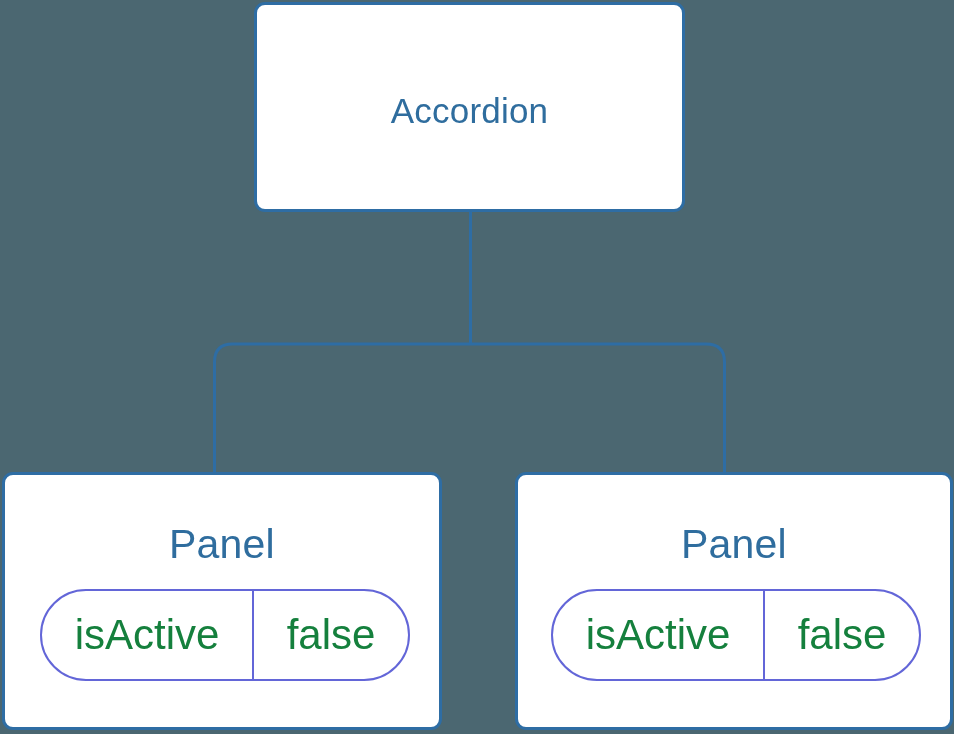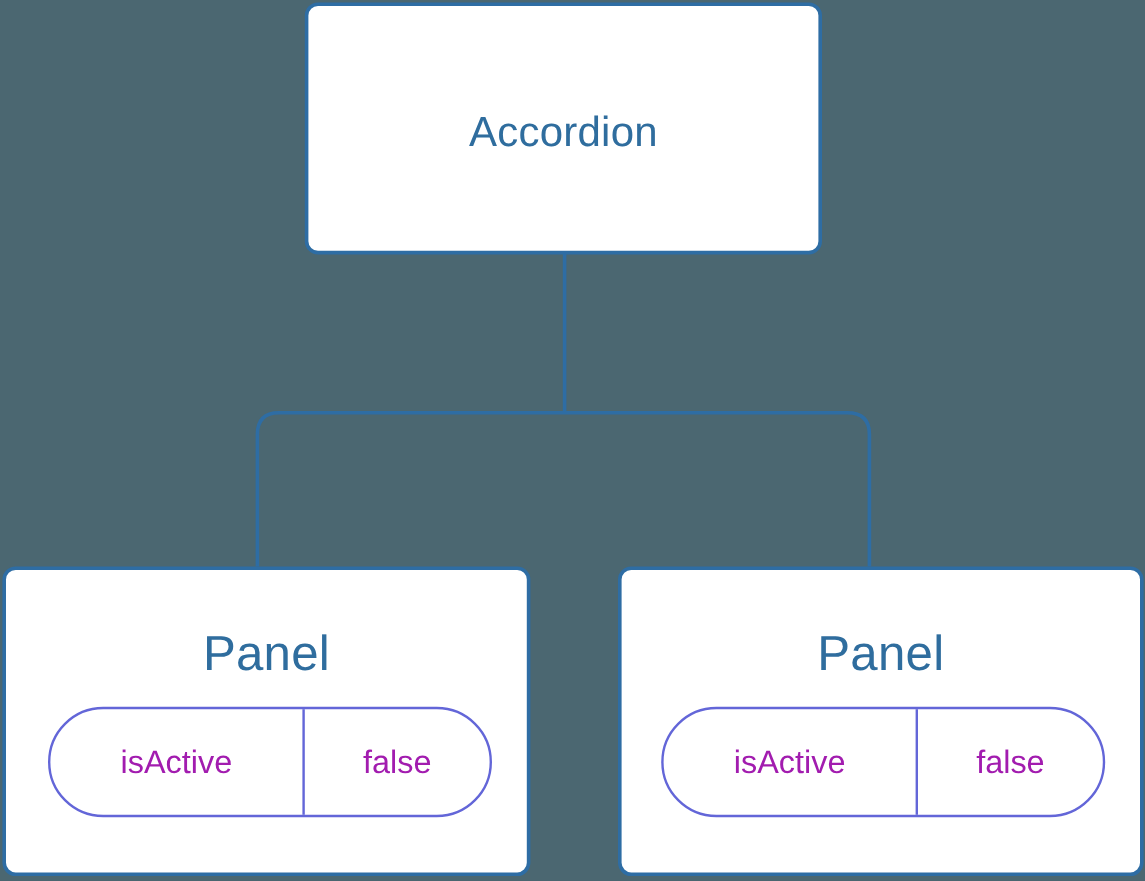--- a/index.html
+++ b/index.html
@@ -93,22 +93,22 @@
   #node-panel-right .prop-pill {
     left: 33px;
     width: 370px;
   }
 
   .prop-key,
   .prop-val {
     display: flex;
     align-items: center;
     justify-content: center;
-    color: #a21caf;
-    font-size: 27px;
+    color: #15803d;
+    font-size: 42px;
     white-space: nowrap;
     box-sizing: border-box;
   }
   .prop-key {
     flex: 0 0 212px;
     border-right: 2px solid #6366d8;
   }
   .prop-val {
     flex: 1 1 auto;
   }

